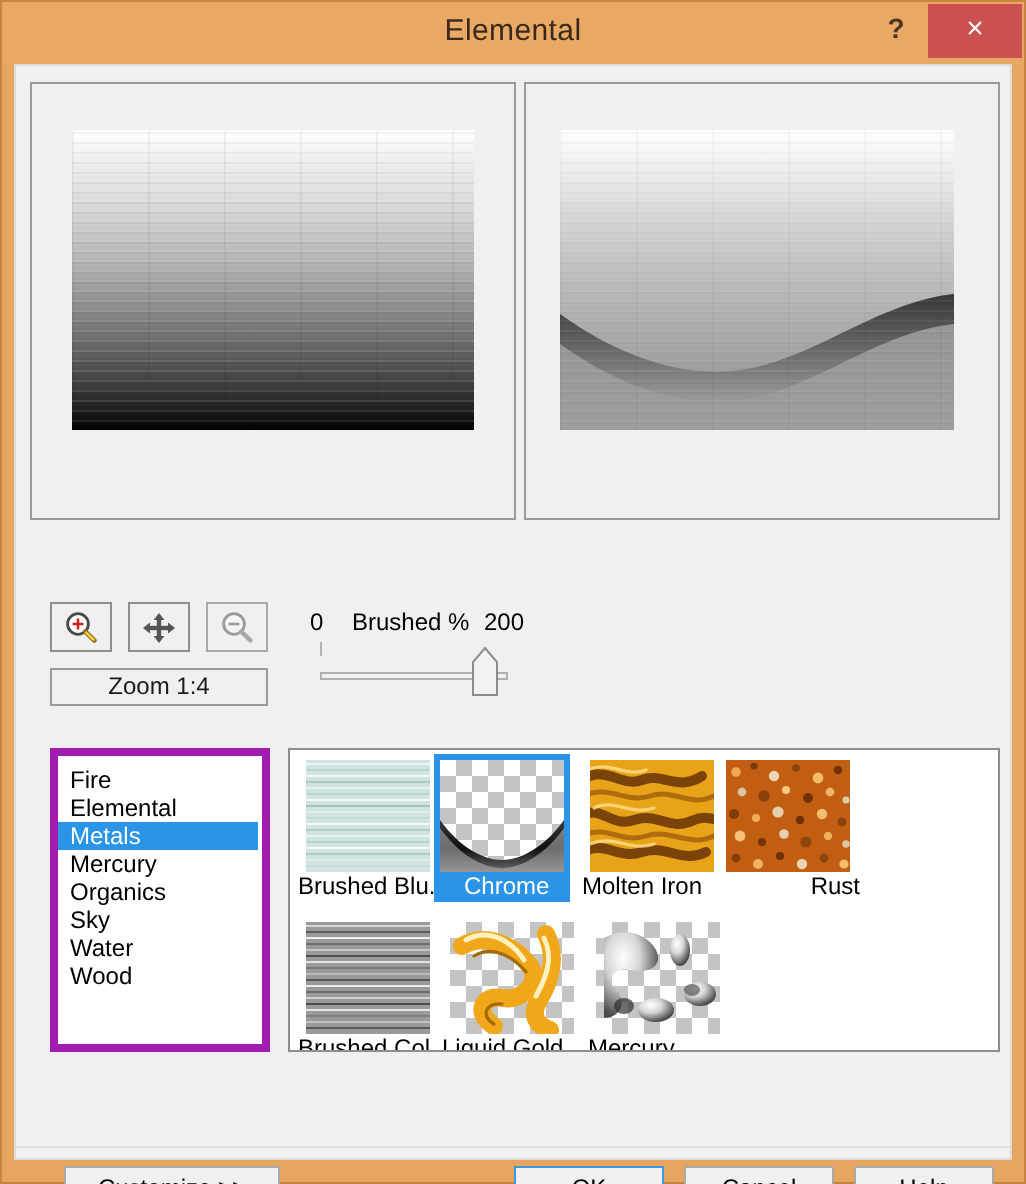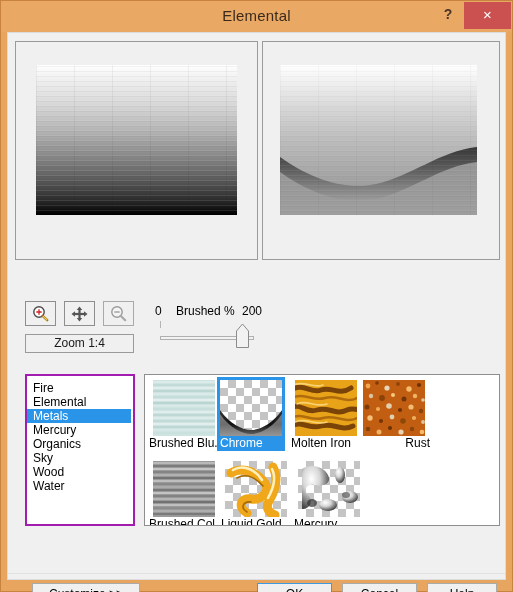--- a/index.html
+++ b/index.html
@@ -178,21 +178,21 @@
     position:absolute; left:152px; top:288px; width:1px; height:7px;
     background:#b4b4b4;
   }
 
   
   #category-list {
     position: absolute;
     left: 17px; top: 341px;
     width: 110px; height: 152px;
     background: #ffffff;
-    border: 2px solid #a21caf;
+    border: 4px solid #a21caf;
     box-sizing: border-box;
     padding: 5px 0 0 0;
     overflow: hidden;
   }
   .cat-item {
     height: 14px;
     line-height: 14px;
     padding-left: 6px;
     font-size: 12px;
     color: #000;
@@ -231,21 +231,21 @@
     width: 68px;
   }
   .thumb-cell.selected .swatch { margin-top: 3px; }
   .thumb-label {
     font-size: 12px;
     line-height: 15px;
     color: #000;
     white-space: nowrap;
     padding-left: 1px;
   }
-  .thumb-cell.selected .thumb-label { color:#fff; padding-left: 3px; }
+  .thumb-cell.selected .thumb-label { color:#fff; padding-left: 15px; }
 
   .checker {
     position:absolute; left:0; top:0; width:100%; height:100%;
     background-image:
       linear-gradient(45deg, #c4c4c4 25%, transparent 25%, transparent 75%, #c4c4c4 75%),
       linear-gradient(45deg, #c4c4c4 25%, transparent 25%, transparent 75%, #c4c4c4 75%);
     background-size: 16px 16px;
     background-position: 0 0, 8px 8px;
     background-color: #ffffff;
   }
@@ -377,22 +377,22 @@
       </svg>
     </div>
 
     <div id="category-list">
       <div class="cat-item">Fire</div>
       <div class="cat-item">Elemental</div>
       <div class="cat-item selected">Metals</div>
       <div class="cat-item">Mercury</div>
       <div class="cat-item">Organics</div>
       <div class="cat-item">Sky</div>
+      <div class="cat-item">Water</div>
       <div class="cat-item">Wood</div>
-      <div class="cat-item">Water</div>
     </div>
 
     <div id="gallery">
 
       <div class="thumb-cell" style="left:3px; top:5px;">
         <div class="swatch">
           <svg width="62" height="56" viewBox="0 0 62 56" xmlns="http://www.w3.org/2000/svg">
             <rect width="62" height="56" fill="#cfe3e1"></rect>
             <g stroke-width="1">
               <line x1="0" y1="2" x2="62" y2="2" stroke="#eaf4f3"></line>

